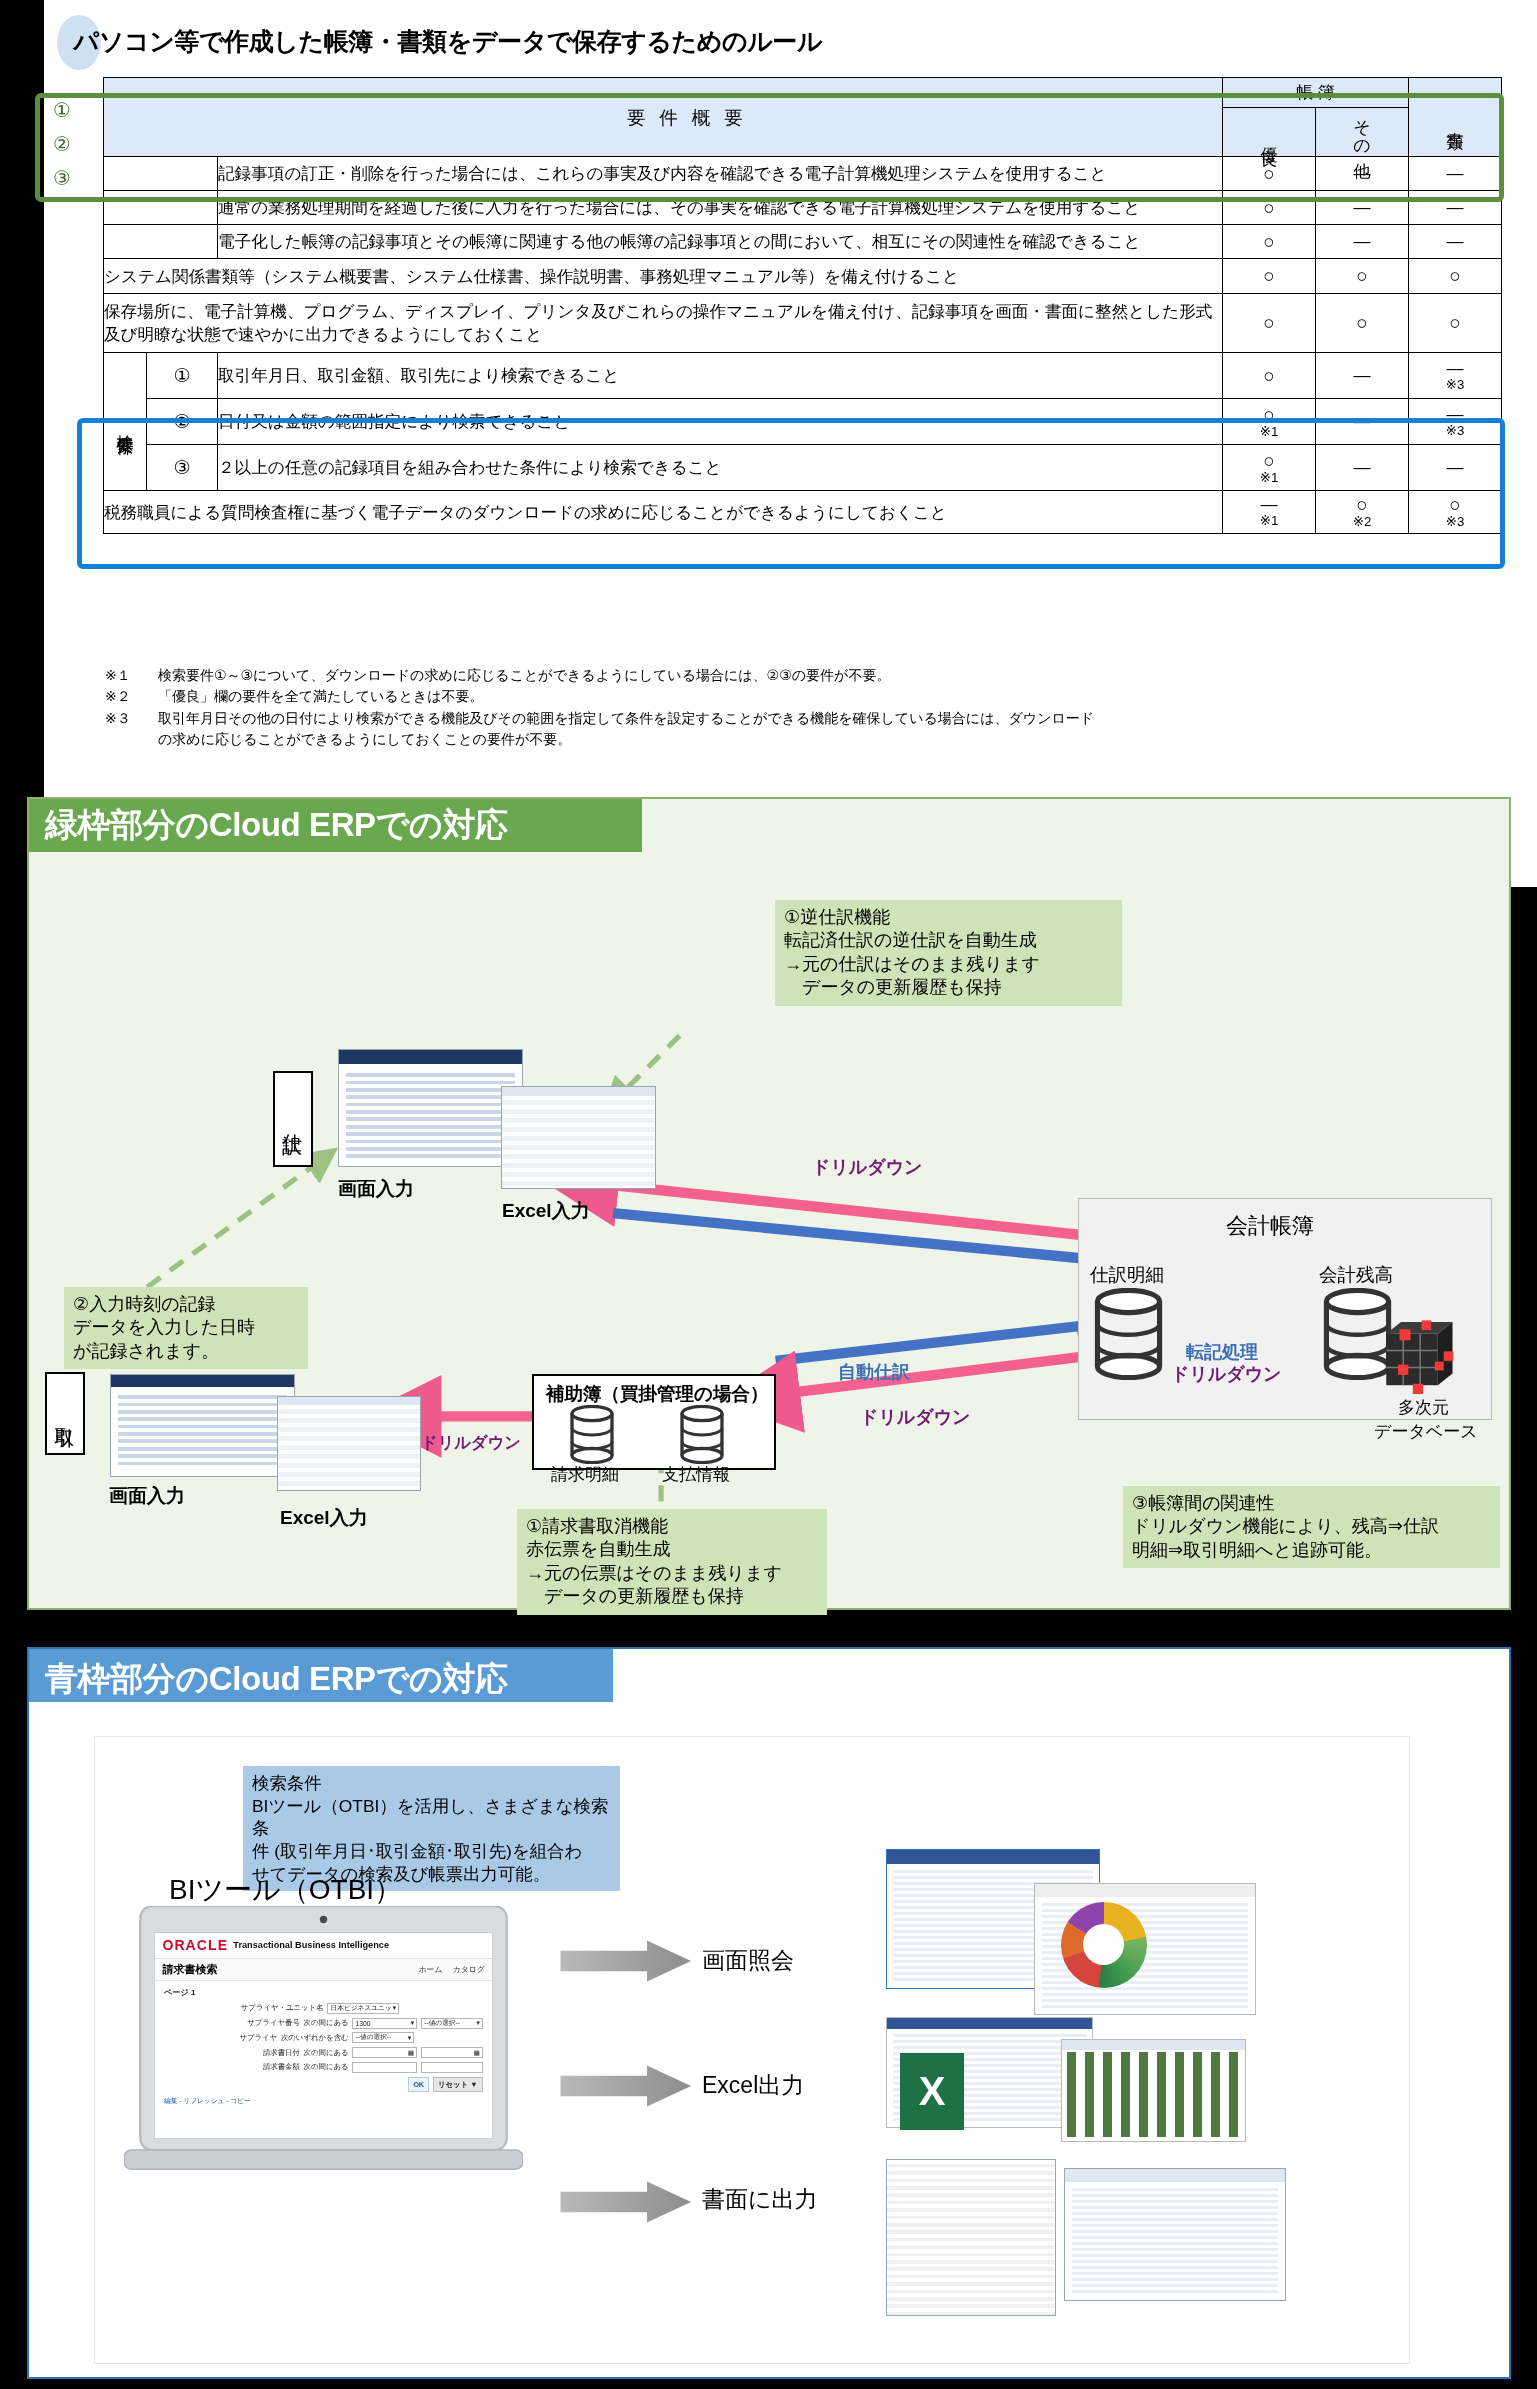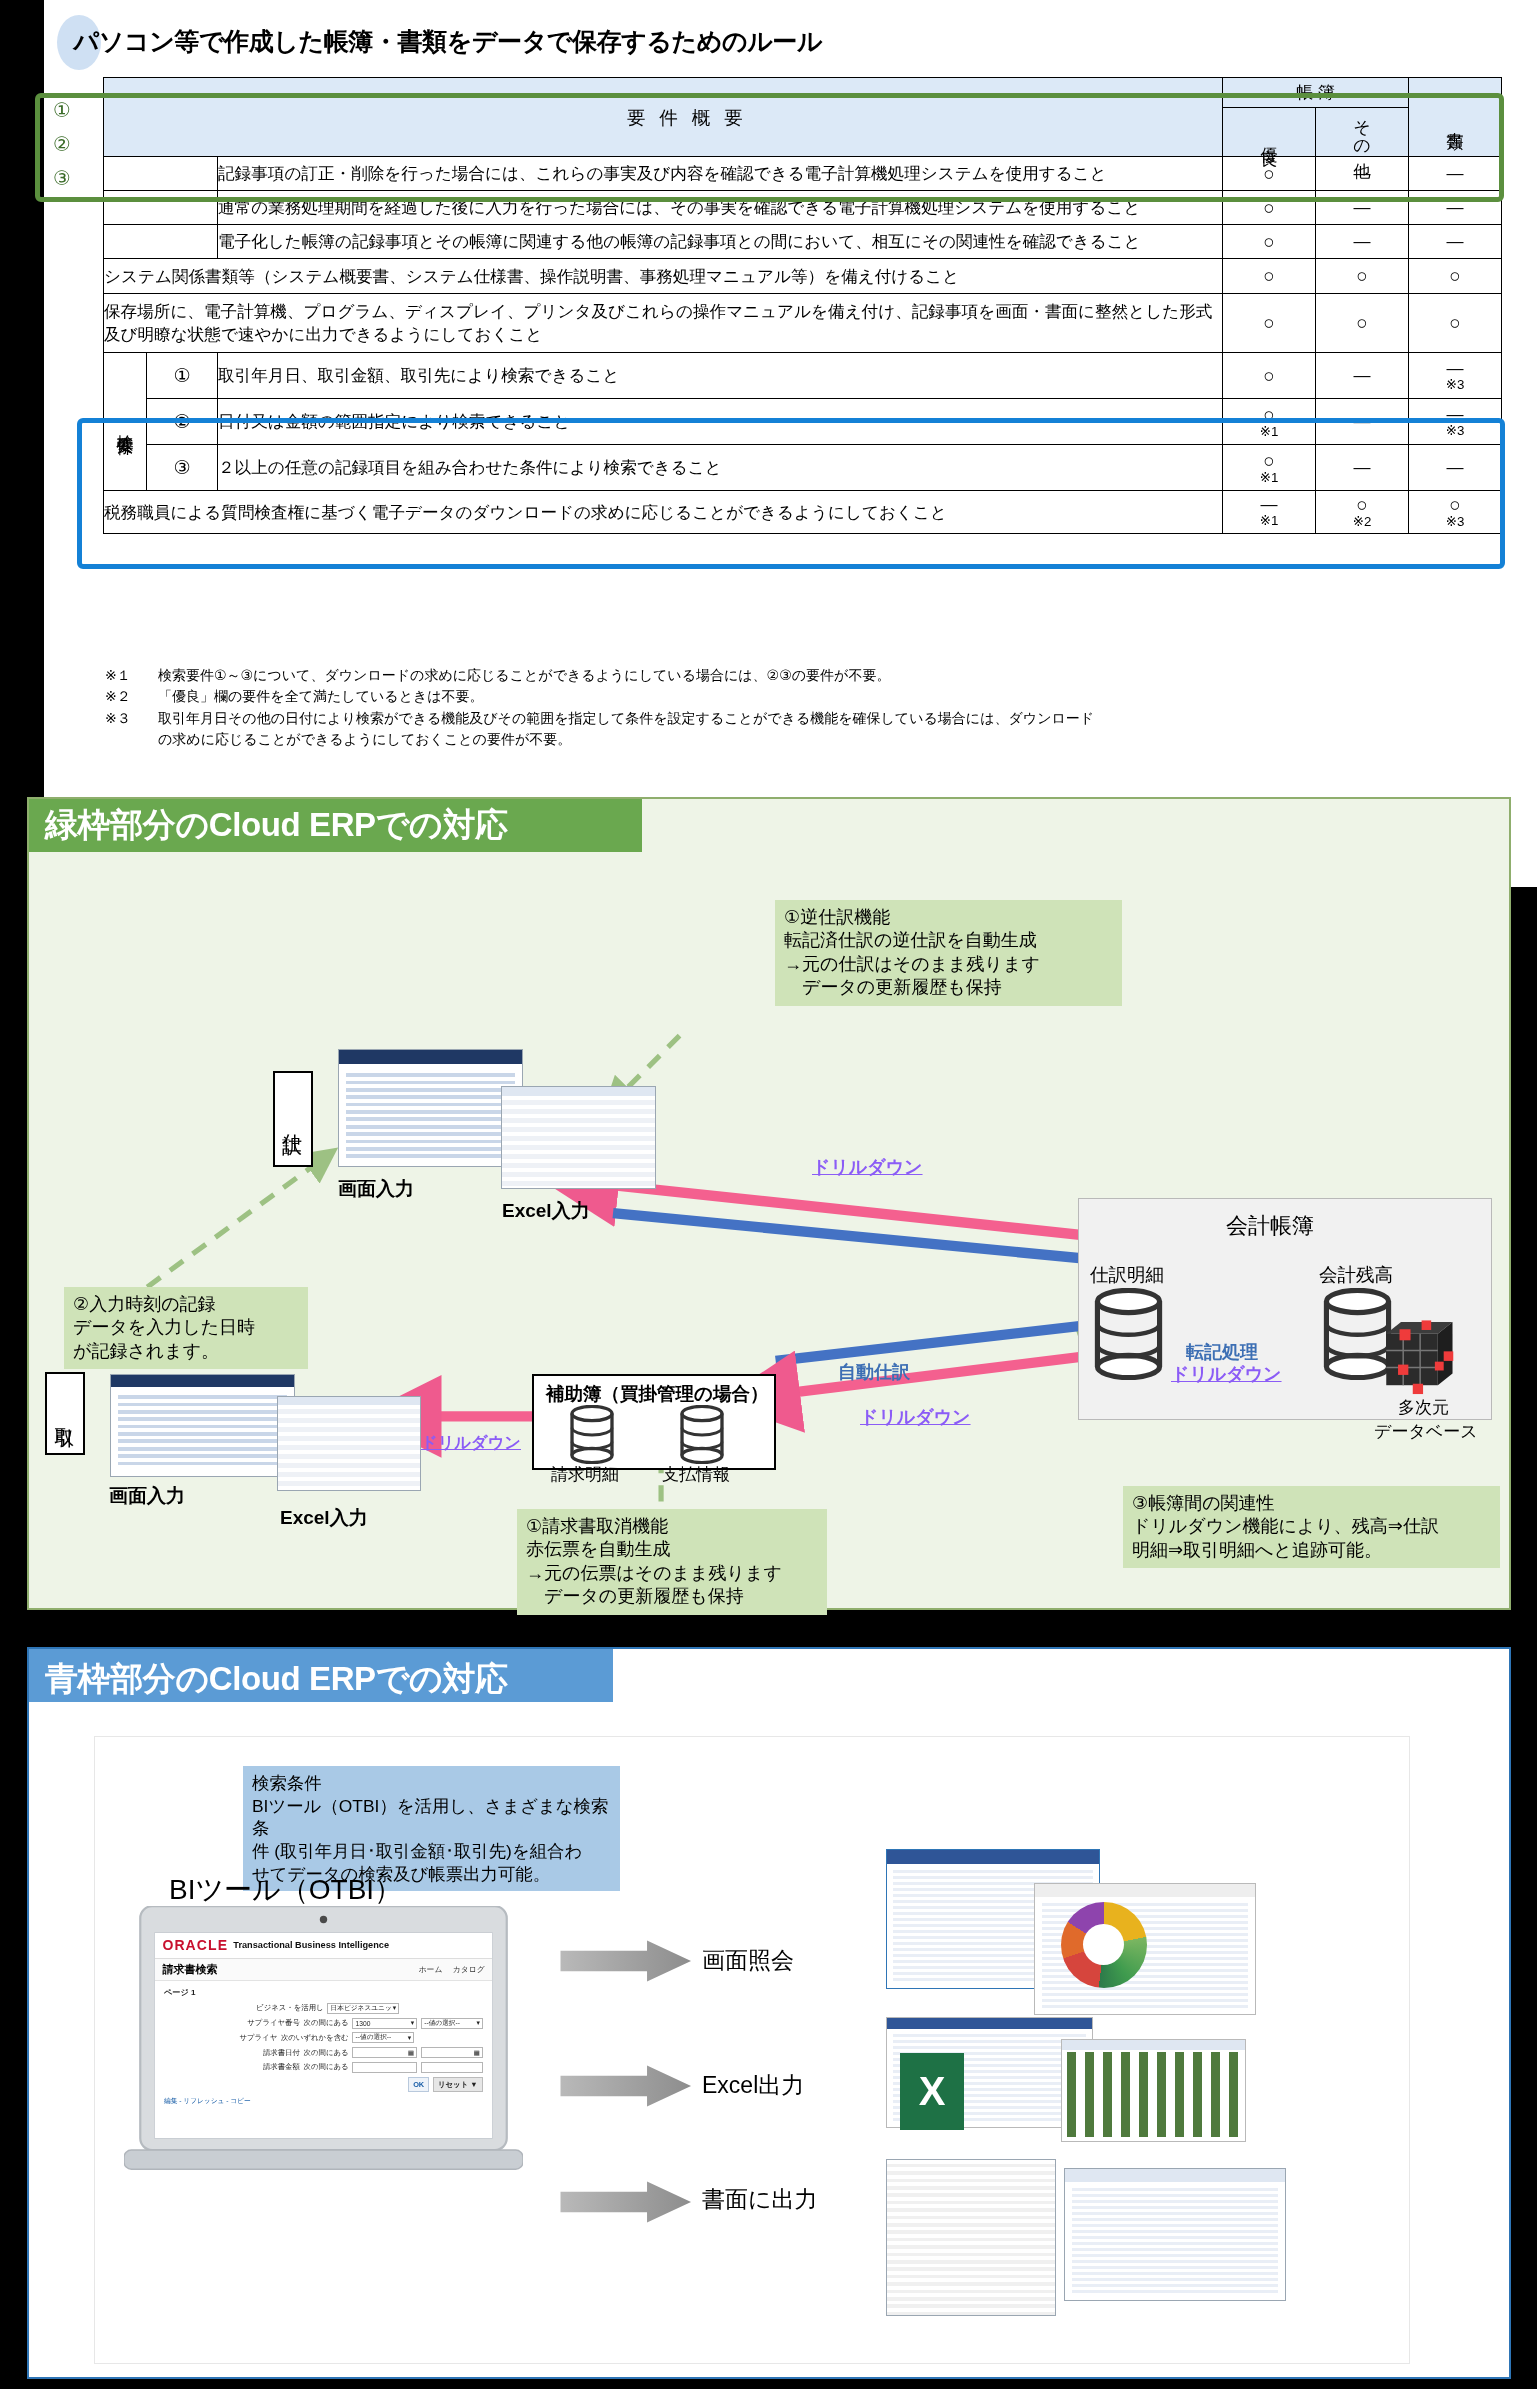--- a/index.html
+++ b/index.html
@@ -79,21 +79,21 @@
   .callout.green { background:#cfe3b8; }
   .callout.blue  { background:#a9c9e6; }
 
   .boxlabel {
     position:absolute; border:2.2px solid #000; background:#fff; text-align:center;
     font-size: 20px; color:#000; display:flex; align-items:center; justify-content:center;
   }
   .plain-label { position:absolute; font-size: 18.5px; color:#000; }
   .plain-label.bold { font-weight:bold; font-size: 19px; }
   .arrow-label { position:absolute; font-size: 18px; font-weight:bold; }
-  .arrow-label.pink { color:#8b5cf6;text-decoration:underline; }
+  .arrow-label.pink { color:#701a75; }
   .arrow-label.blue { color:#3d6fb4;margin-top:44px; }
 
   .ledger-box {
     position:absolute; background:#f1f1f1; border:1.5px solid #b9b9b9;
   }
   .ledger-title { position:absolute; font-size:22px; color:#000; }
 
   .sub-box { position:absolute; border:2.2px solid #000; background:#fff; }
   .sub-title { position:absolute; font-size:18.5px; font-weight:bold; color:#000; }
 
@@ -537,21 +537,21 @@
         <b>請求書検索</b>
         <span class="otbi-nav">
           <span>ホーム</span>
           <span>カタログ</span>
         </span>
       </div>
       <div class="otbi-body">
         <div style="font-size:8.1px;font-weight:bold;margin-bottom:5.2px;">ページ 1</div>
 
         <div class="frm-row">
-          <span class="frm-lbl">ビジネス・を活用し</span>
+          <span class="frm-lbl">サプライヤ・ユニット名</span>
           <span class="inp" style="width:72px">
             <span>日本ビジネスユニッ</span>
               <span>▾</span>
           </span>
           <span style="width:80px"></span>
         </div>
 
         <div class="frm-row">
           <span class="frm-lbl">サプライヤ番号</span>
           <span class="frm-lbl">次の間にある</span>

